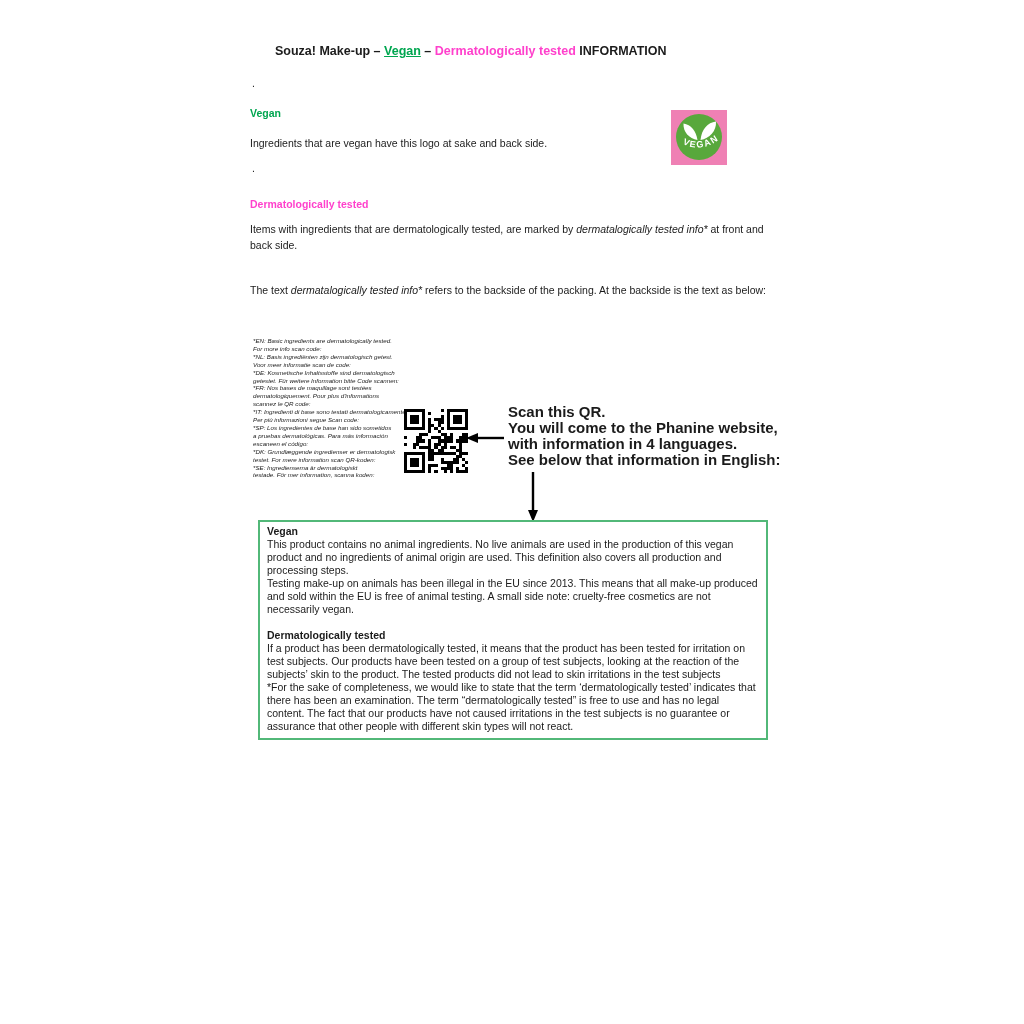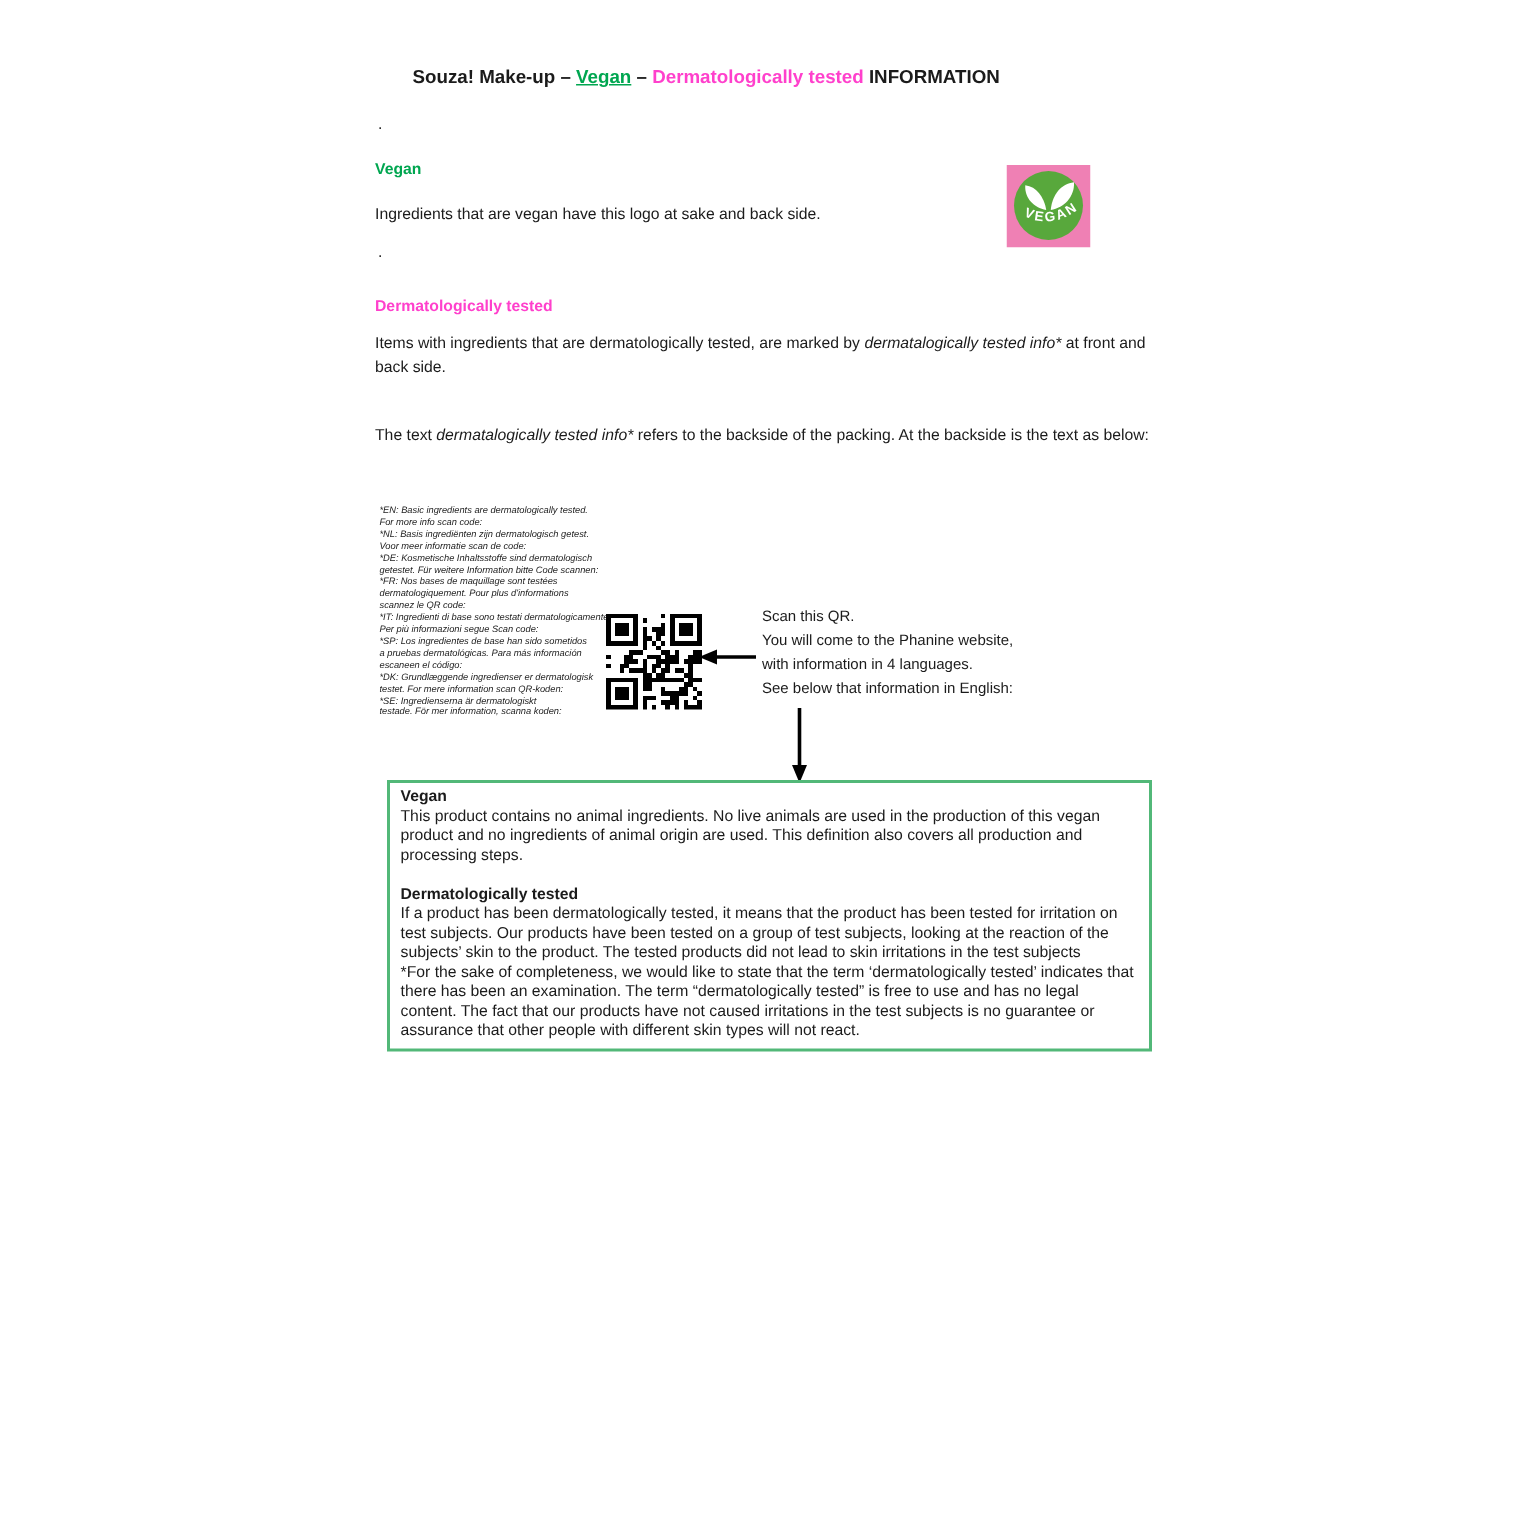--- a/index.html
+++ b/index.html
@@ -31,21 +31,21 @@
   .derm-p1{left:250px;top:221px;width:526px;}
   .derm-p2{left:250px;top:282px;width:526px;}
   .logo-wrap{left:671px;top:110px;width:56px;height:55px;}
   .packing{
     left:253px;top:337px;width:170px;
     font-size:6.2px;line-height:7.9px;font-style:italic;
     white-space:pre-line;color:#222;
   }
   .qr-wrap{left:404px;top:409px;width:64px;height:64px;}
   .arrow-left{left:466px;top:431px;}
-  .qr-note{left:508px;top:404px;font-size:10px;line-height:16px;white-space:pre-line;}
+  .qr-note{left:508px;top:404px;font-size:15px;line-height:16px;white-space:pre-line;font-weight:bold;}
   .arrow-down{left:526px;top:472px;}
   .info-box{
     left:258px;top:520px;width:510px;
     border:2px solid var(--box-border-green);
     padding:3px 7px 5px 7px;
     font-size:10.5px;line-height:13px;
   }
   .info-box .bold{font-weight:bold;}
   .info-box .spacer-heading{margin-top:13px;}
   i{}
@@ -266,18 +266,19 @@
   <div class="abs arrow-down">
     <svg width="14" height="50" viewBox="0 0 14 50">
       <line x1="7" y1="0" x2="7" y2="40" stroke="#000" stroke-width="2.4"></line>
       <polygon points="7,50 2,38 12,38" fill="#000"></polygon>
     </svg>
   </div>
 
   <div class="abs info-box">
     <div class="bold">Vegan</div>
     <div>This product contains no animal ingredients. No live animals are used in the production of this vegan product and no ingredients of animal origin are used. This definition also covers all production and processing steps.</div>
+    <div>Testing make-up on animals has been illegal in the EU since 2013. This means that all make-up produced and sold within the EU is free of animal testing. A small side note: cruelty-free cosmetics are not necessarily vegan.</div>
     <div class="bold spacer-heading">Dermatologically tested</div>
     <div>If a product has been dermatologically tested, it means that the product has been tested for irritation on test subjects. Our products have been tested on a group of test subjects, looking at the reaction of the subjects’ skin to the product. The tested products did not lead to skin irritations in the test subjects</div>
     <div>*For the sake of completeness, we would like to state that the term ‘dermatologically tested’ indicates that there has been an examination. The term “dermatologically tested” is free to use and has no legal content. The fact that our products have not caused irritations in the test subjects is no guarantee or assurance that other people with different skin types will not react.</div>
   </div>
 
 </div>
 
 </body></html>

